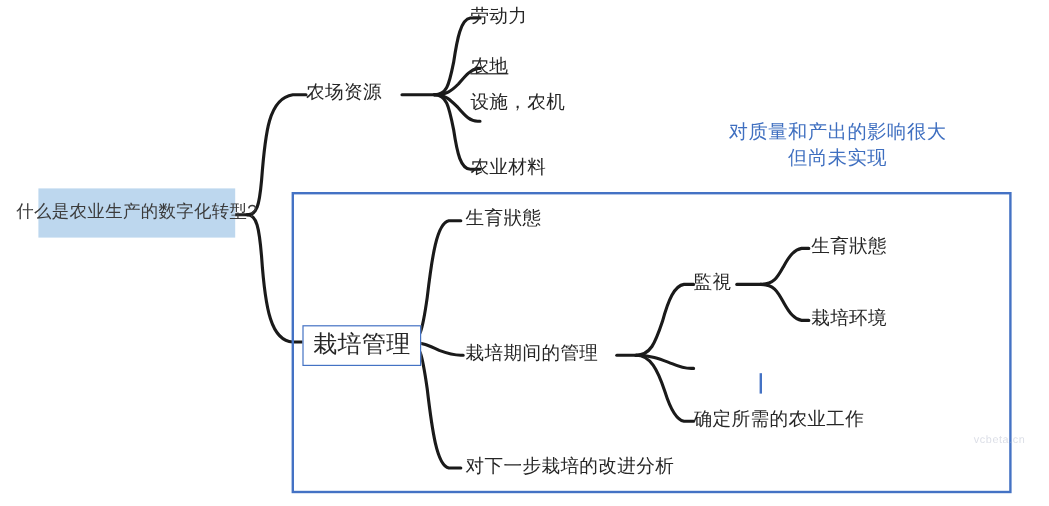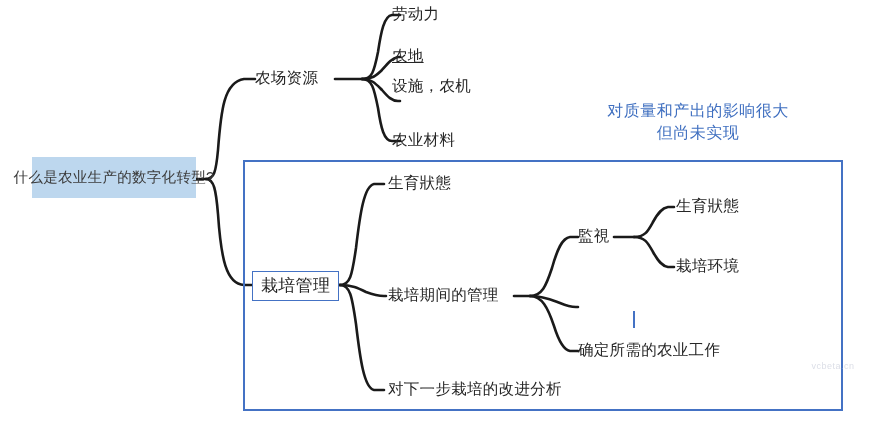--- a/index.html
+++ b/index.html
@@ -48,21 +48,21 @@
     justify-content: center;
     line-height: 1.35;
   }
   
   #node-cultivation-mgmt {
     left: 252px;
     top: 271px;
     padding: 3px 8px 4px 8px;
     border: 1.6px solid #4472c4;
     background: #ffffff;
-    font-size: 17px;
+    font-size: 20px;
   }
   #annotation {
     position: absolute;
     left: 563px;
     top: 100px;
     width: 270px;
     text-align: center;
     color: #3f6fc0;
     font-weight: normal;
     font-size: 16px;

